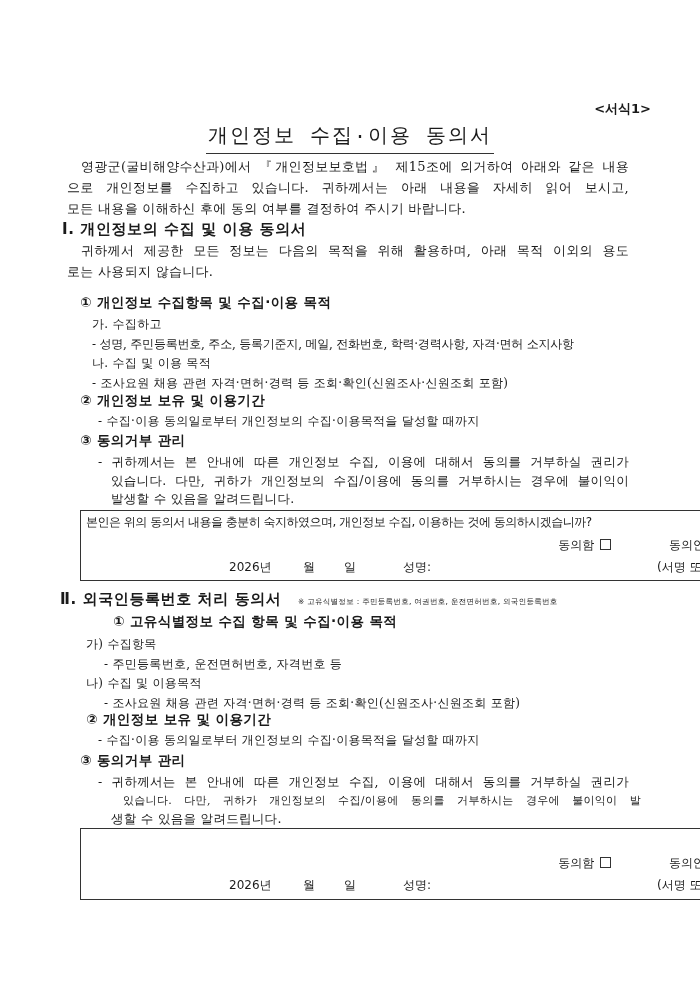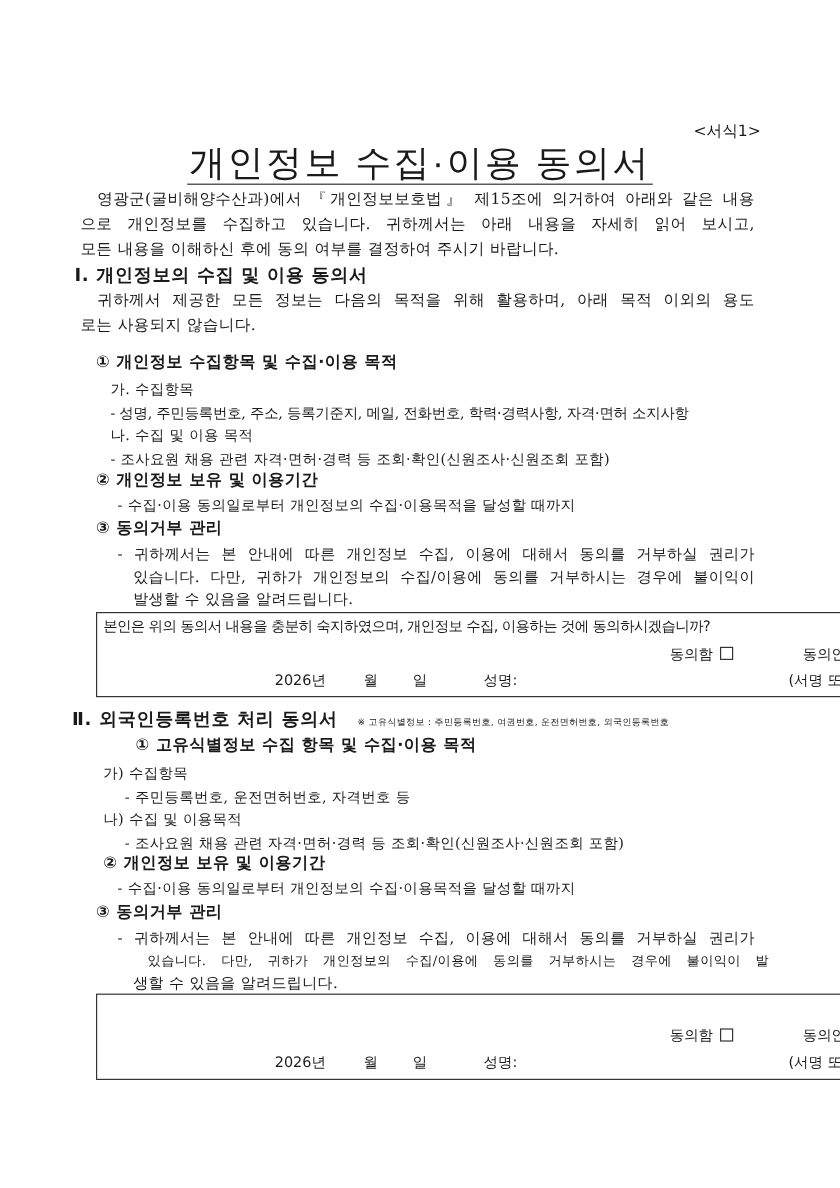--- a/index.html
+++ b/index.html
@@ -1,23 +1,23 @@
 <!DOCTYPE html>
 <html><head>
 <meta charset="utf-8">
 <style>
   html, body { margin: 0; padding: 0; background: #ffffff; }
   body { width: 700px; height: 990px; position: relative; overflow: hidden;
          font-family: "DejaVu Serif", "Liberation Serif", serif; color: #1a1a1a; }
   .ln { position: absolute; white-space: nowrap; font-size: 13px; line-height: 16px; letter-spacing: 0.3px; }
-  .form-no { position: absolute; top: 100px; right: 66px; font-family: "DejaVu Sans", sans-serif;
-             font-size: 13px; font-weight: normal; }
+  .form-no { position: absolute; top: 100px; right: 49px; font-family: "DejaVu Sans", sans-serif;
+             font-size: 13px; font-weight: bold; }
   .title { position: absolute; top: 122px; left: 0; width: 700px; text-align: center; }
-  .title span { display: inline-block; font-size: 30px; line-height: 30px; letter-spacing: 2px;
-                border-bottom: 1.5px solid #333; padding: 0 2px 1px 2px; font-family: Liberation Sans, sans-serif; }
+  .title span { display: inline-block; font-size: 20px; line-height: 30px; letter-spacing: 2px;
+                border-bottom: 1.5px solid #333; padding: 0 2px 1px 2px; font-family: Liberation Mono, monospace; }
   .h1 { font-size: 15px; font-weight: bold; font-family: "DejaVu Sans", sans-serif; letter-spacing: 0.6px; }
   .h2 { font-size: 13.5px; font-weight: bold; font-family: "DejaVu Sans", sans-serif; letter-spacing: 0.4px; }
   .note { font-size: 7.5px; font-family: "DejaVu Sans", sans-serif; }
   .just { text-align: justify; text-align-last: justify; white-space: normal; }
   .box { position: absolute; left: 80px; width: 661px; border: 1px solid #333; box-sizing: border-box;
          font-family: "DejaVu Sans", sans-serif; font-size: 12px; }
   .box .q { position: absolute; left: 5px; right: 5px; top: 3px; white-space: nowrap; letter-spacing: -0.5px; }
   .box .agree { position: absolute; top: 26px; right: 6px; }
   .box .agree span { margin-left: 6px; }
   .chk { display: inline-block; width: 9px; height: 9px; border: 1px solid #333; vertical-align: -1px; margin-left: 5px; }
@@ -36,21 +36,21 @@
 
 <div class="ln just" style="top:159px; left:67px; width:562px; text-indent:14px;">영광군(굴비해양수산과)에서 『개인정보보호법』 제15조에 의거하여 아래와 같은 내용</div>
 <div class="ln just" style="top:180px; left:67px; width:562px;">으로 개인정보를 수집하고 있습니다. 귀하께서는 아래 내용을 자세히 읽어 보시고,</div>
 <div class="ln" style="top:201px; left:67px;">모든 내용을 이해하신 후에 동의 여부를 결정하여 주시기 바랍니다.</div>
 
 <div class="ln h1" style="top:221px; left:62px;">Ⅰ. 개인정보의 수집 및 이용 동의서</div>
 <div class="ln just" style="top:243px; left:67px; width:562px; text-indent:14px;">귀하께서 제공한 모든 정보는 다음의 목적을 위해 활용하며, 아래 목적 이외의 용도</div>
 <div class="ln" style="top:264px; left:67px;">로는 사용되지 않습니다.</div>
 
 <div class="ln h2" style="top:294px; left:80px;">① 개인정보 수집항목 및 수집·이용 목적</div>
-<div class="ln" style="top:316px; left:92px; font-size:12px;">가. 수집항목</div>
+<div class="ln" style="top:316px; left:92px; font-size:12px;">가. 수집하고</div>
 <div class="ln" style="top:336px; left:92px; font-size:12px; letter-spacing:-0.2px;">- 성명, 주민등록번호, 주소, 등록기준지, 메일, 전화번호, 학력·경력사항, 자격·면허 소지사항</div>
 <div class="ln" style="top:355px; left:92px; font-size:12px;">나. 수집 및 이용 목적</div>
 <div class="ln" style="top:375px; left:92px; font-size:12px;">- 조사요원 채용 관련 자격·면허·경력 등 조회·확인(신원조사·신원조회 포함)</div>
 
 <div class="ln h2" style="top:392px; left:80px;">② 개인정보 보유 및 이용기간</div>
 <div class="ln" style="top:413px; left:98px; font-size:12px;">- 수집·이용 동의일로부터 개인정보의 수집·이용목적을 달성할 때까지</div>
 
 <div class="ln h2" style="top:432px; left:80px;">③ 동의거부 관리</div>
 <div class="ln just" style="top:454px; left:98px; width:531px; font-size:12.5px;">- 귀하께서는 본 안내에 따른 개인정보 수집, 이용에 대해서 동의를 거부하실 권리가</div>
 <div class="ln just" style="top:473px; left:111px; width:518px; font-size:12.5px;">있습니다. 다만, 귀하가 개인정보의 수집/이용에 동의를 거부하시는 경우에 불이익이</div>

